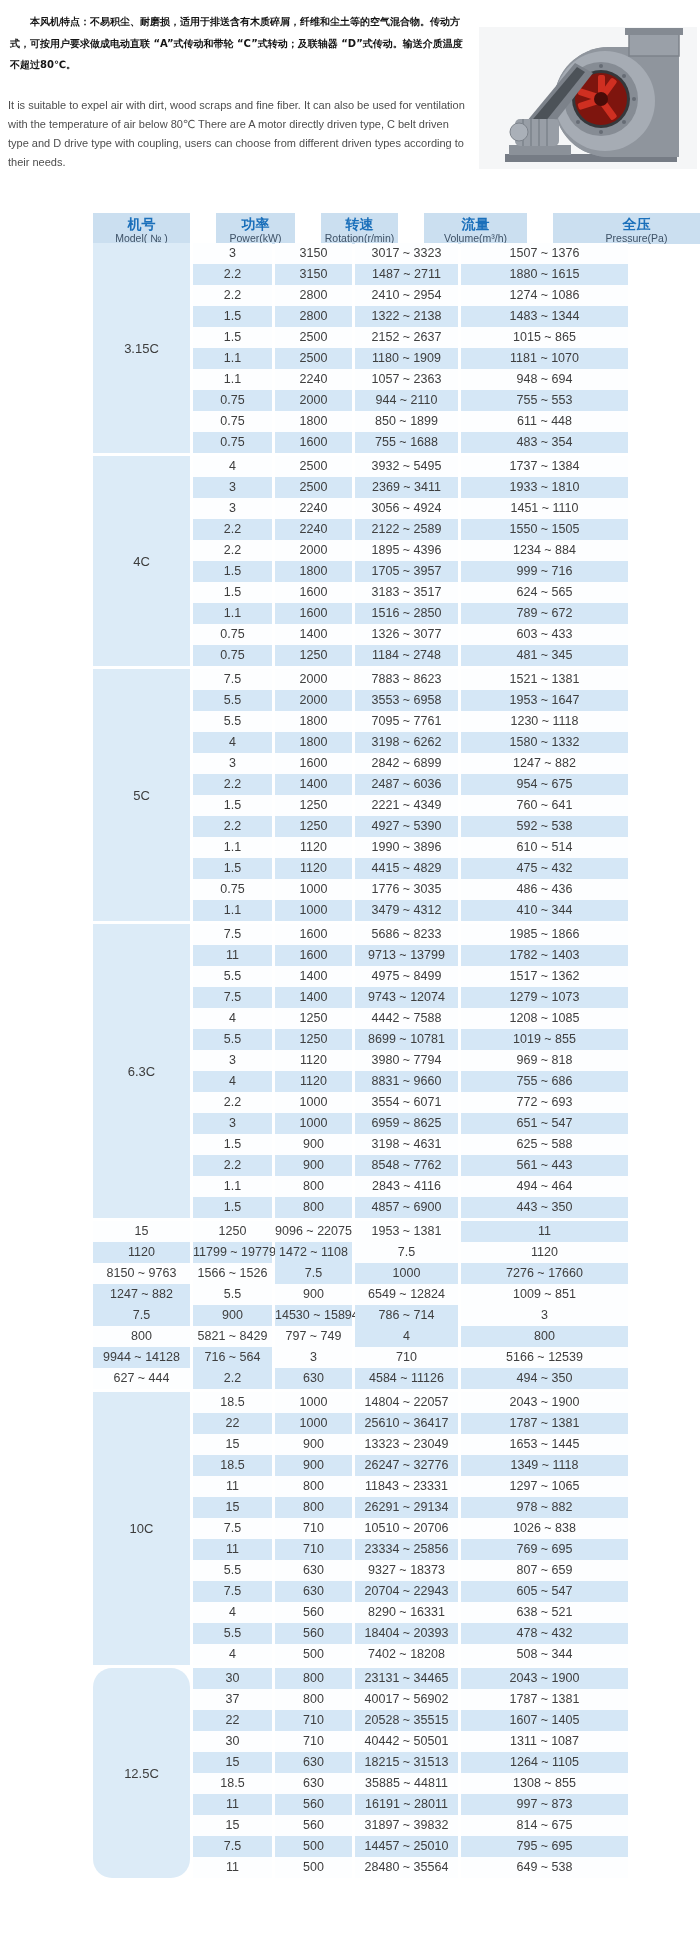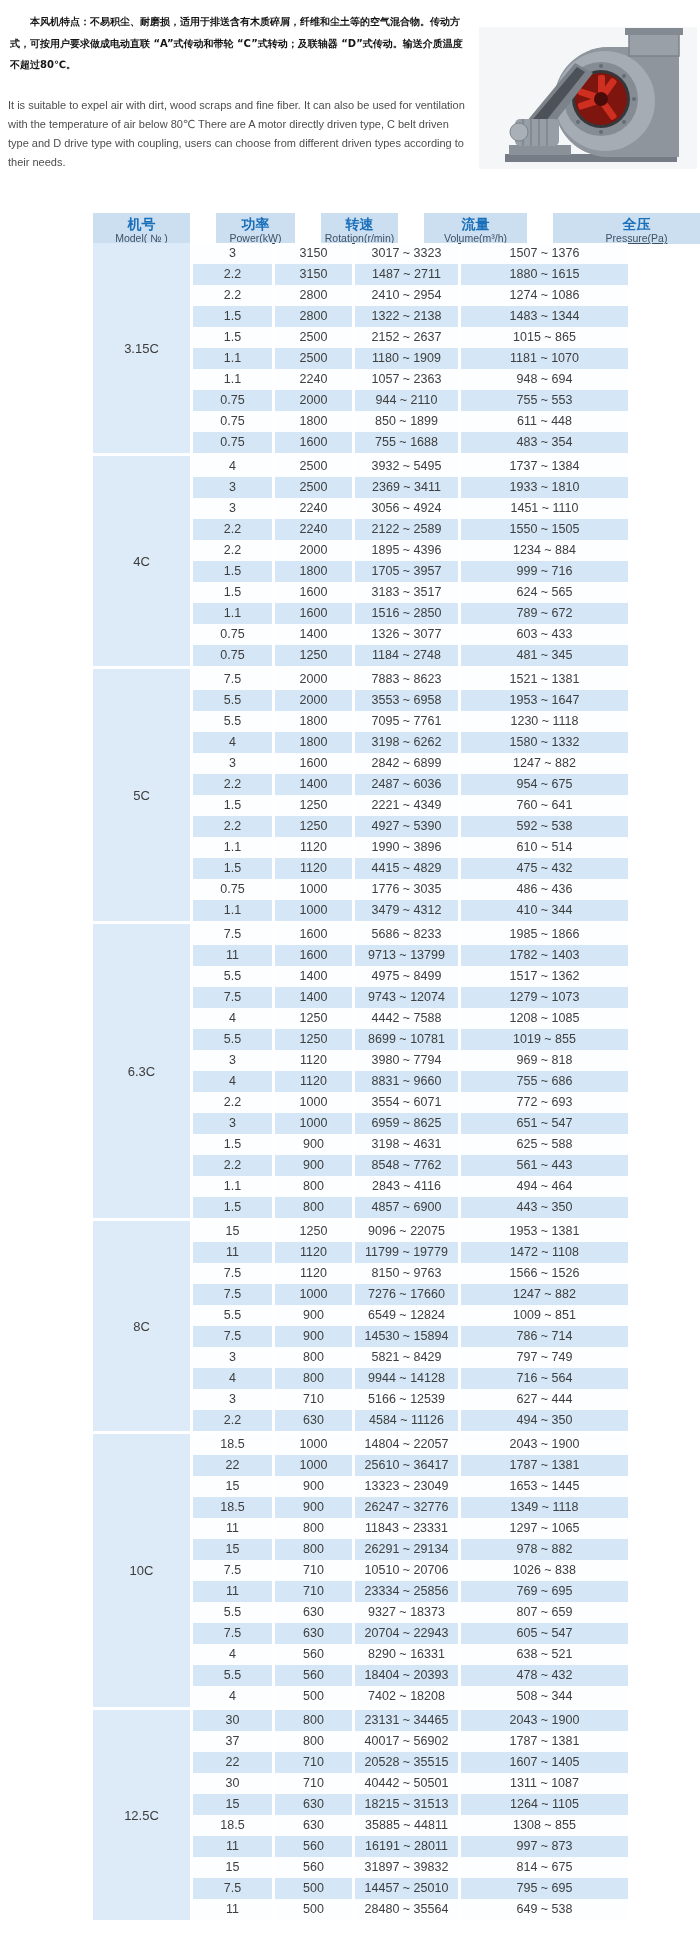--- a/index.html
+++ b/index.html
@@ -14,21 +14,21 @@
             font-size:11px;color:#4d4d4d;line-height:19px;}
   .fan{position:absolute;left:479px;top:27px;width:218px;height:142px;}
 
   
   .spec-table{position:absolute;left:93px;top:213px;width:535px;}
   .thead,.group{display:grid;grid-template-columns:97px 79px 77px 103px 167px;column-gap:3px;}
   .thead{height:28px;margin-bottom:2px;gap:26px;}
   .th{background:var(--header-bg,#cbdff0);text-align:center;padding-top:3px;}
   .th .zh{display:block;font-size:14px;font-weight:bold;color:var(--accent,#1a6fba);line-height:16px;
           font-family:"DejaVu Sans","Liberation Sans",sans-serif;}
-  .th .en{display:block;font-size:10.5px;color:#3d5166;line-height:12px;text-decoration:underline;}
+  .th .en{display:block;font-size:10.5px;color:#3d5166;line-height:12px;}
   .group{grid-auto-rows:21px;margin-bottom:3px;}
   .model-cell{grid-column:1;background:var(--model-bg,#dcebf7);display:flex;align-items:center;
               justify-content:center;font-size:13px;color:#3c3c3c;}
   .cell{text-align:center;line-height:21px;font-size:12.5px;color:#3e3e3e;white-space:nowrap;}
   .cell.b{background:var(--stripe,#d5e7f6);}
   .cell.w{background:#fdfeff;}
 </style>
 </head>
 <body>
 
@@ -302,21 +302,20 @@
           <div class="cell w">1.1</div>
           <div class="cell w">800</div>
           <div class="cell w">2843 ~ 4116</div>
           <div class="cell w">494 ~ 464</div>
           <div class="cell b">1.5</div>
           <div class="cell b">800</div>
           <div class="cell b">4857 ~ 6900</div>
           <div class="cell b">443 ~ 350</div>
         </div>
         <div class="group">
-          <div class="model-cell" style="grid-row: 1 / span 10;">8C</div>
           <div class="cell w">15</div>
           <div class="cell w">1250</div>
           <div class="cell w">9096 ~ 22075</div>
           <div class="cell w">1953 ~ 1381</div>
           <div class="cell b">11</div>
           <div class="cell b">1120</div>
           <div class="cell b">11799 ~ 19779</div>
           <div class="cell b">1472 ~ 1108</div>
           <div class="cell w">7.5</div>
           <div class="cell w">1120</div>
@@ -400,21 +399,21 @@
           <div class="cell b">5.5</div>
           <div class="cell b">560</div>
           <div class="cell b">18404 ~ 20393</div>
           <div class="cell b">478 ~ 432</div>
           <div class="cell w">4</div>
           <div class="cell w">500</div>
           <div class="cell w">7402 ~ 18208</div>
           <div class="cell w">508 ~ 344</div>
         </div>
         <div class="group">
-          <div class="model-cell" style="grid-row: 1 / span 10;">12.5C</div>
+          <div class="model-cell" style="grid-row: 1 / span 10; border-radius: 19px;">12.5C</div>
           <div class="cell b">30</div>
           <div class="cell b">800</div>
           <div class="cell b">23131 ~ 34465</div>
           <div class="cell b">2043 ~ 1900</div>
           <div class="cell w">37</div>
           <div class="cell w">800</div>
           <div class="cell w">40017 ~ 56902</div>
           <div class="cell w">1787 ~ 1381</div>
           <div class="cell b">22</div>
           <div class="cell b">710</div>

